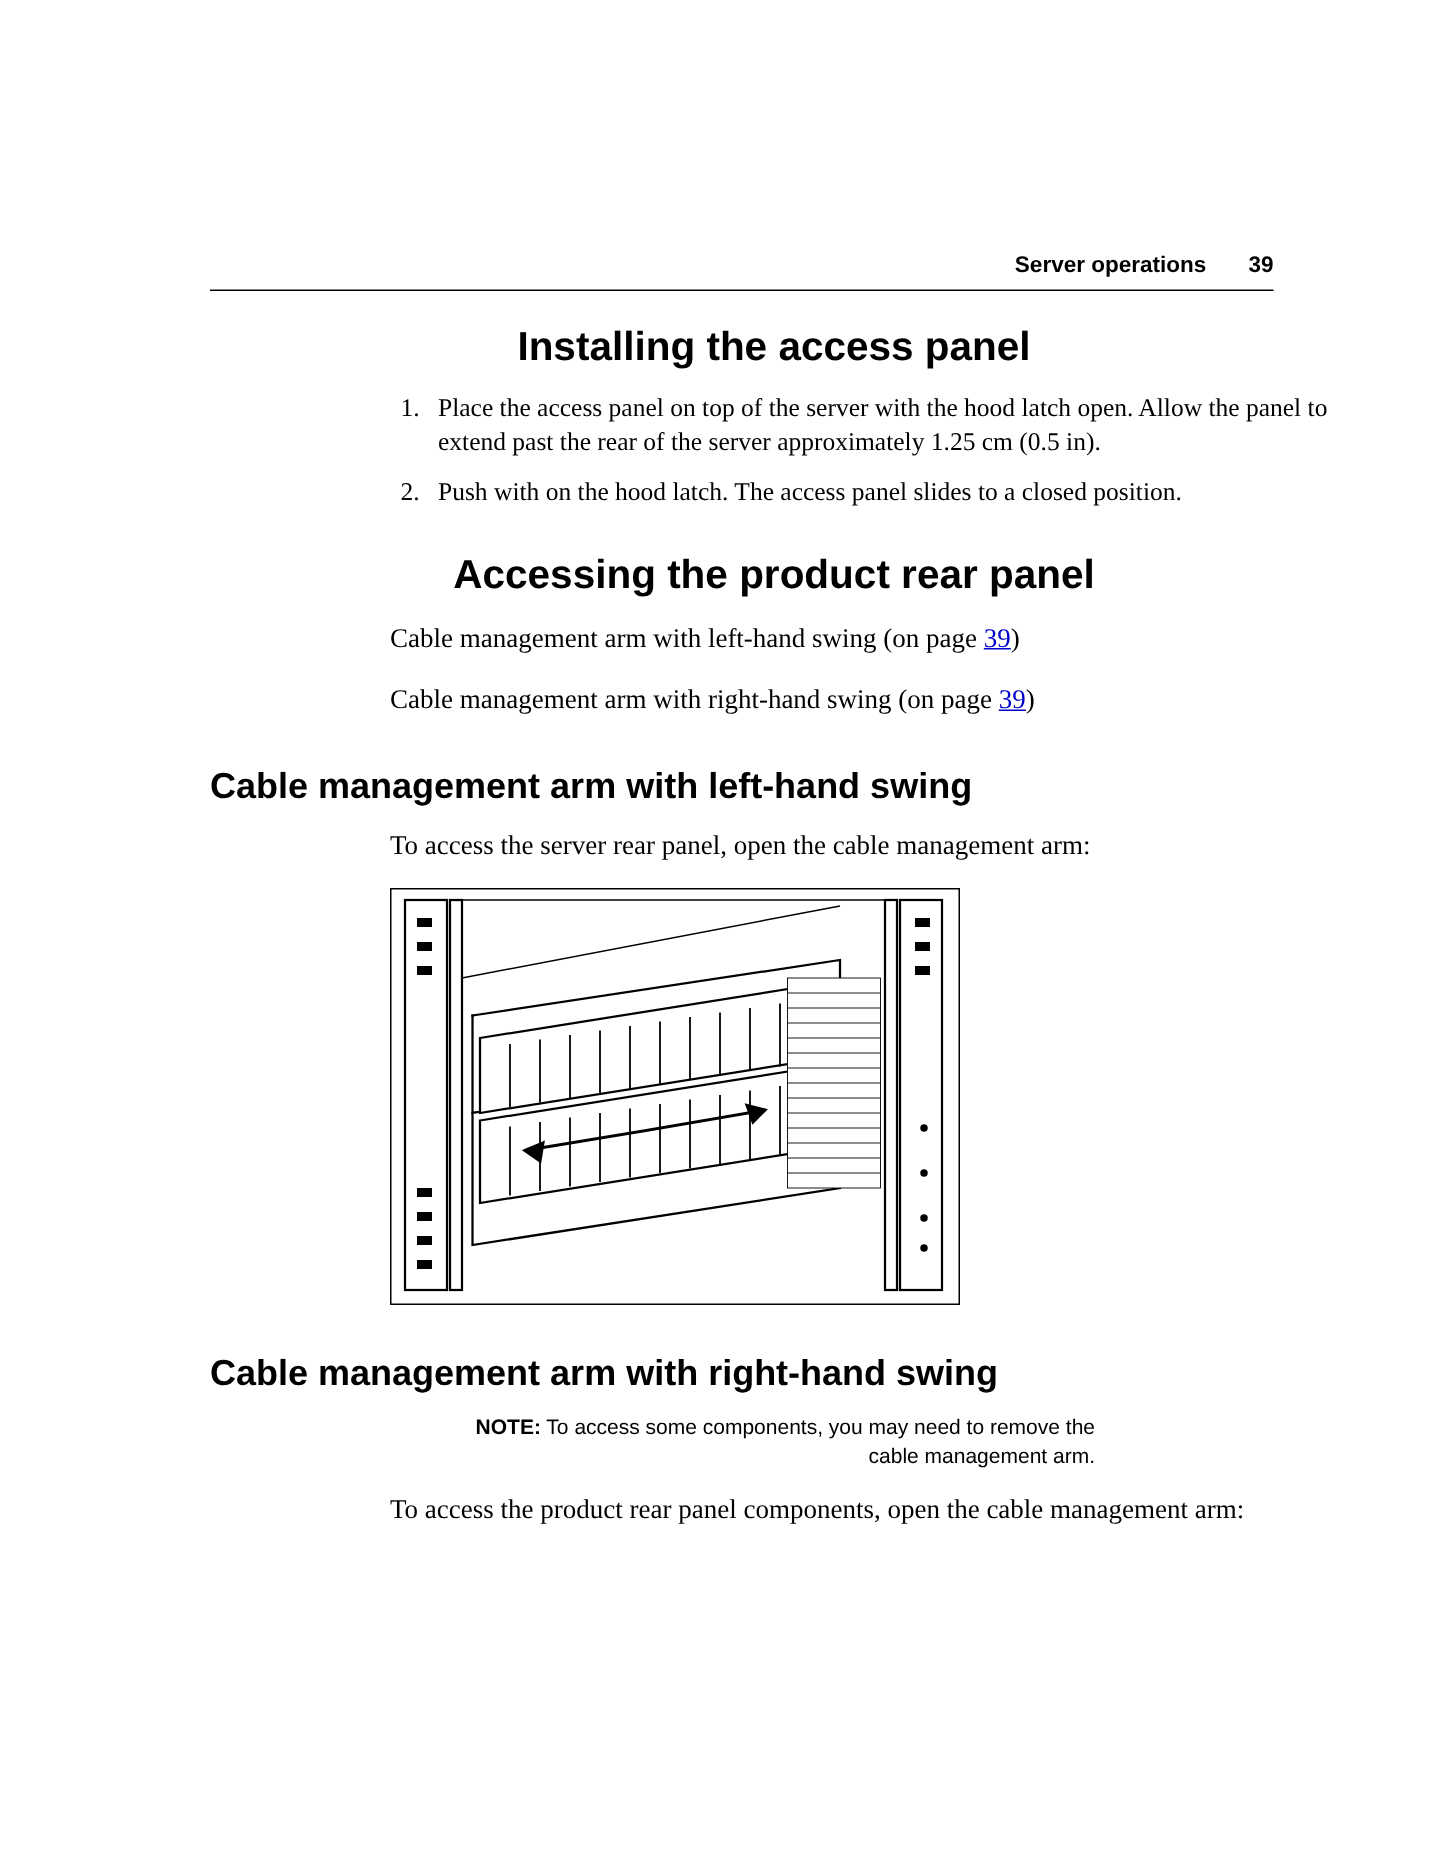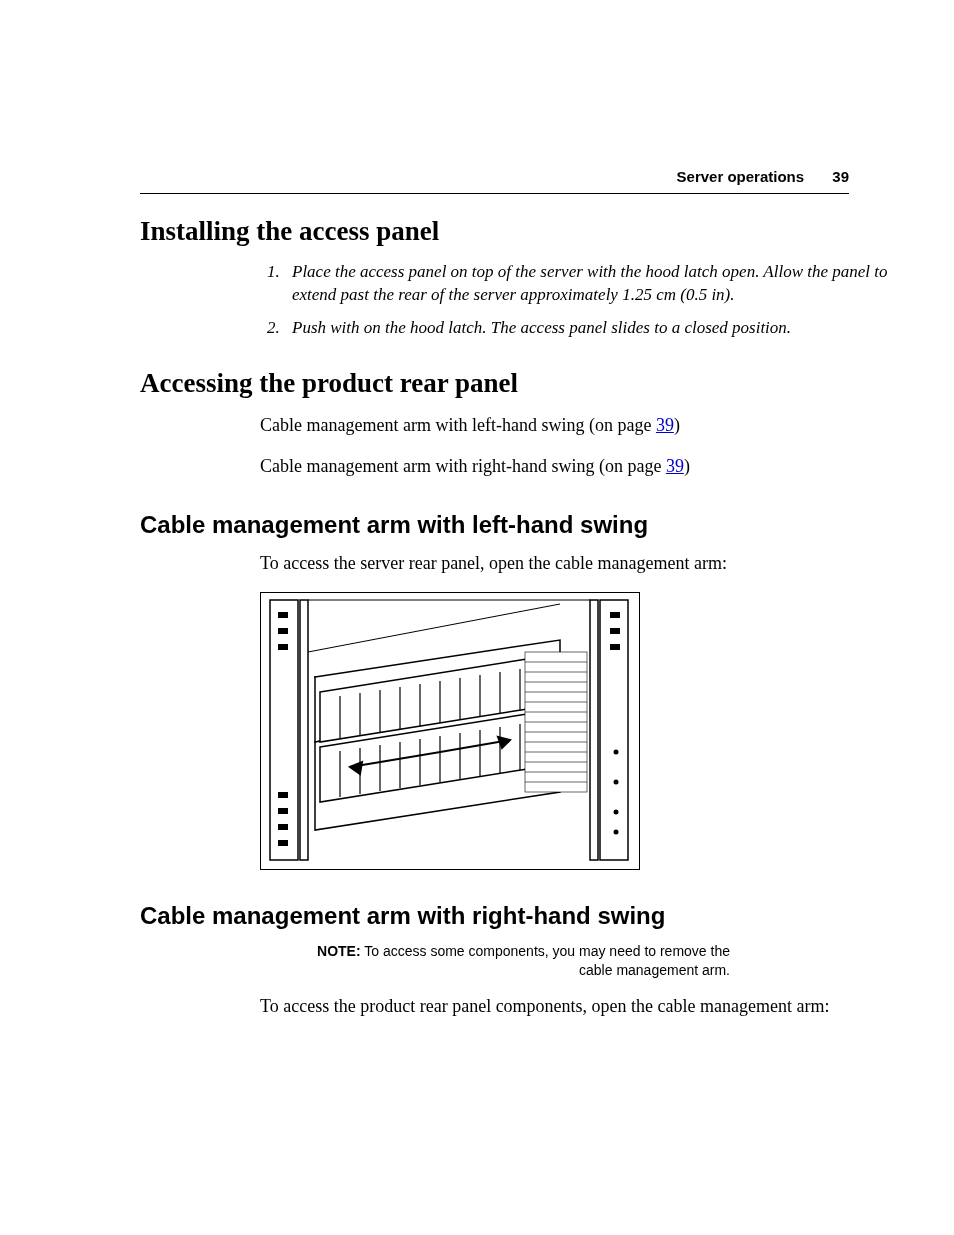--- a/index.html
+++ b/index.html
@@ -28,36 +28,36 @@
     border-bottom: 1.5px solid #000;
     padding-bottom: 8px;
   }
   .running-head .pagenum {
     padding-left: 24px;
   }
   .content {
     margin-top: 56px;
   }
   h1 {
-    font-family: Liberation Serif, serif;
+    font-family: Liberation Sans, sans-serif;
     font-weight: 700;
     font-size: 27px;
     margin: 28px 0 14px 0;
+    text-align: center;
   }
   h2 {
     font-family: Arial, Helvetica, sans-serif;
     font-weight: 700;
     font-size: 24px;
     margin: 32px 0 12px 0;
   }
   ol {
     margin: 0 0 0 120px;
     padding-left: 24px;
     font-size: 17px;
-    font-style: italic;
   }
   ol li {
     margin-bottom: 10px;
     line-height: 1.35;
     padding-left: 8px;
   }
   ol li::marker {
     font-family: "Times New Roman", Times, serif;
   }
   .body-indent {

